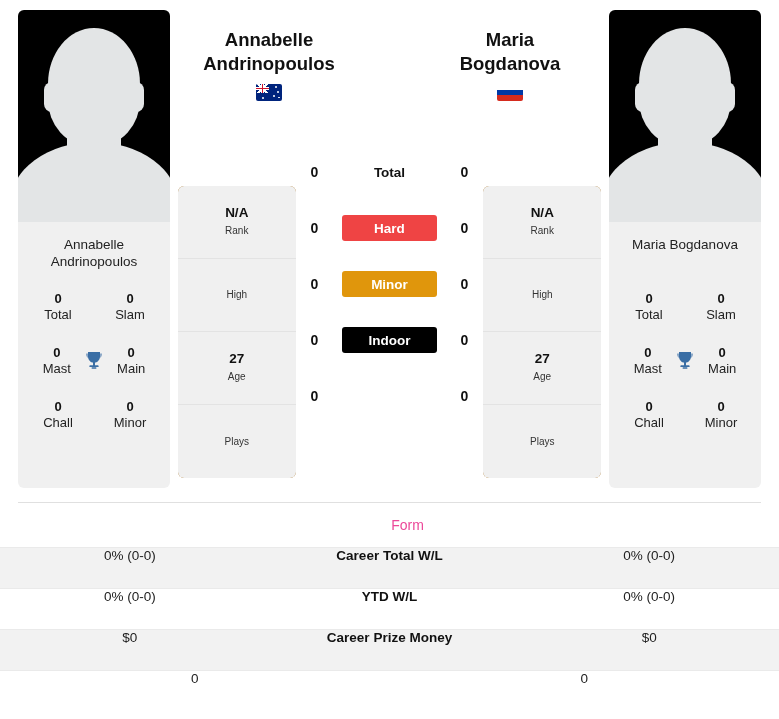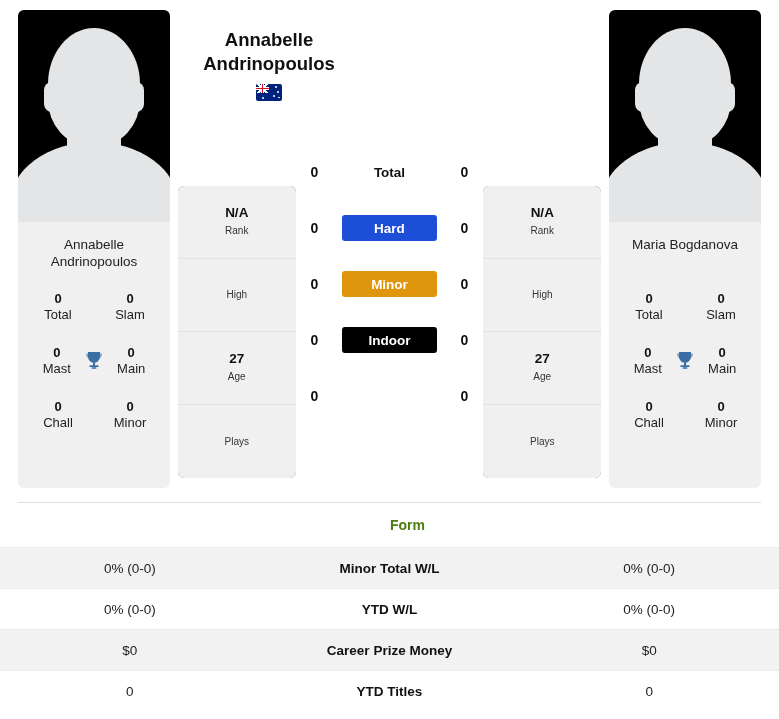--- a/index.html
+++ b/index.html
@@ -263,28 +263,28 @@
     height: 1px;
     background: #e0e0e0;
     margin: 12px 18px 0 18px;
   }
 
   
   .form-table { width: 779px; }
   .form-head {
     text-align: center;
     font-size: 14px;
-    font-weight: bold;
-    color: #4d7c0f;
+    font-weight: normal;
+    color: #ec4899;
     padding: 14px 0 14px 0;
     margin-left: 36px;
   }
   .form-row {
     display: flex;
-    align-items: center;
+    align-items: flex-start;
     height: 41px;
     border-top: 1px solid #eaeaea;
   }
   .form-row.alt { background: #f2f2f2; }
   .form-c {
     flex: 1;
     text-align: center;
     font-size: 13.5px;
     color: #222;
   }
@@ -304,20 +304,27 @@
       <div class="player-name">Andrinopoulos</div>
       <span class="flag flag-au">
         <span class="union"></span>
         <span class="star" style="left:19px;top:2px;width:2px;height:2px;"></span>
         <span class="star" style="left:21px;top:6.5px;width:2px;height:2px;"></span>
         <span class="star" style="left:17px;top:11px;width:2px;height:2px;"></span>
         <span class="star" style="left:22px;top:12.5px;width:1.6px;height:1.6px;"></span>
         <span class="star" style="left:6px;top:12.5px;width:2.4px;height:2.4px;"></span>
       </span>
     </div>
+    <div class="name-block right">
+      <div class="player-name">Maria</div>
+      <div class="player-name">Bogdanova</div>
+      <span class="flag flag-ru">
+        <span class="band-w"></span><span class="band-b"></span><span class="band-r"></span>
+      </span>
+    </div>
   </div>
 
   <div class="compare">
 
     <div class="player-card">
       <div class="photo">
         <span class="silhouette-head"></span>
         <span class="silhouette-ear-l"></span>
         <span class="silhouette-ear-r"></span>
         <span class="silhouette-neck"></span>
@@ -389,21 +396,21 @@
 
     <div class="center">
       <div class="surface-list">
         <div class="surface-row">
           <span class="surface-num">0</span>
           <span class="surface-bar plain">Total</span>
           <span class="surface-num">0</span>
         </div>
         <div class="surface-row">
           <span class="surface-num">0</span>
-          <span class="surface-bar" style="background:#1d4ed8">Hard</span>
+          <span class="surface-bar" style="background:#ef4444">Hard</span>
           <span class="surface-num">0</span>
         </div>
         <div class="surface-row">
           <span class="surface-num">0</span>
           <span class="surface-bar" style="background:#e0960c">Minor</span>
           <span class="surface-num">0</span>
         </div>
         <div class="surface-row">
           <span class="surface-num">0</span>
           <span class="surface-bar" style="background:#000000">Indoor</span>
@@ -490,36 +497,35 @@
 
   </div>
 
   <div class="divider"></div>
 
   <div class="form-table">
     <div class="form-head">Form</div>
 
     <div class="form-row alt">
       <span class="form-c">0% (0-0)</span>
-      <span class="form-c mid">Minor Total W/L</span>
+      <span class="form-c mid">Career Total W/L</span>
       <span class="form-c">0% (0-0)</span>
     </div>
 
     <div class="form-row">
       <span class="form-c">0% (0-0)</span>
       <span class="form-c mid">YTD W/L</span>
       <span class="form-c">0% (0-0)</span>
     </div>
 
     <div class="form-row alt">
       <span class="form-c">$0</span>
       <span class="form-c mid">Career Prize Money</span>
       <span class="form-c">$0</span>
     </div>
 
     <div class="form-row">
       <span class="form-c">0</span>
-      <span class="form-c mid">YTD Titles</span>
       <span class="form-c">0</span>
     </div>
   </div>
 
 </div>
 
 </body></html>

